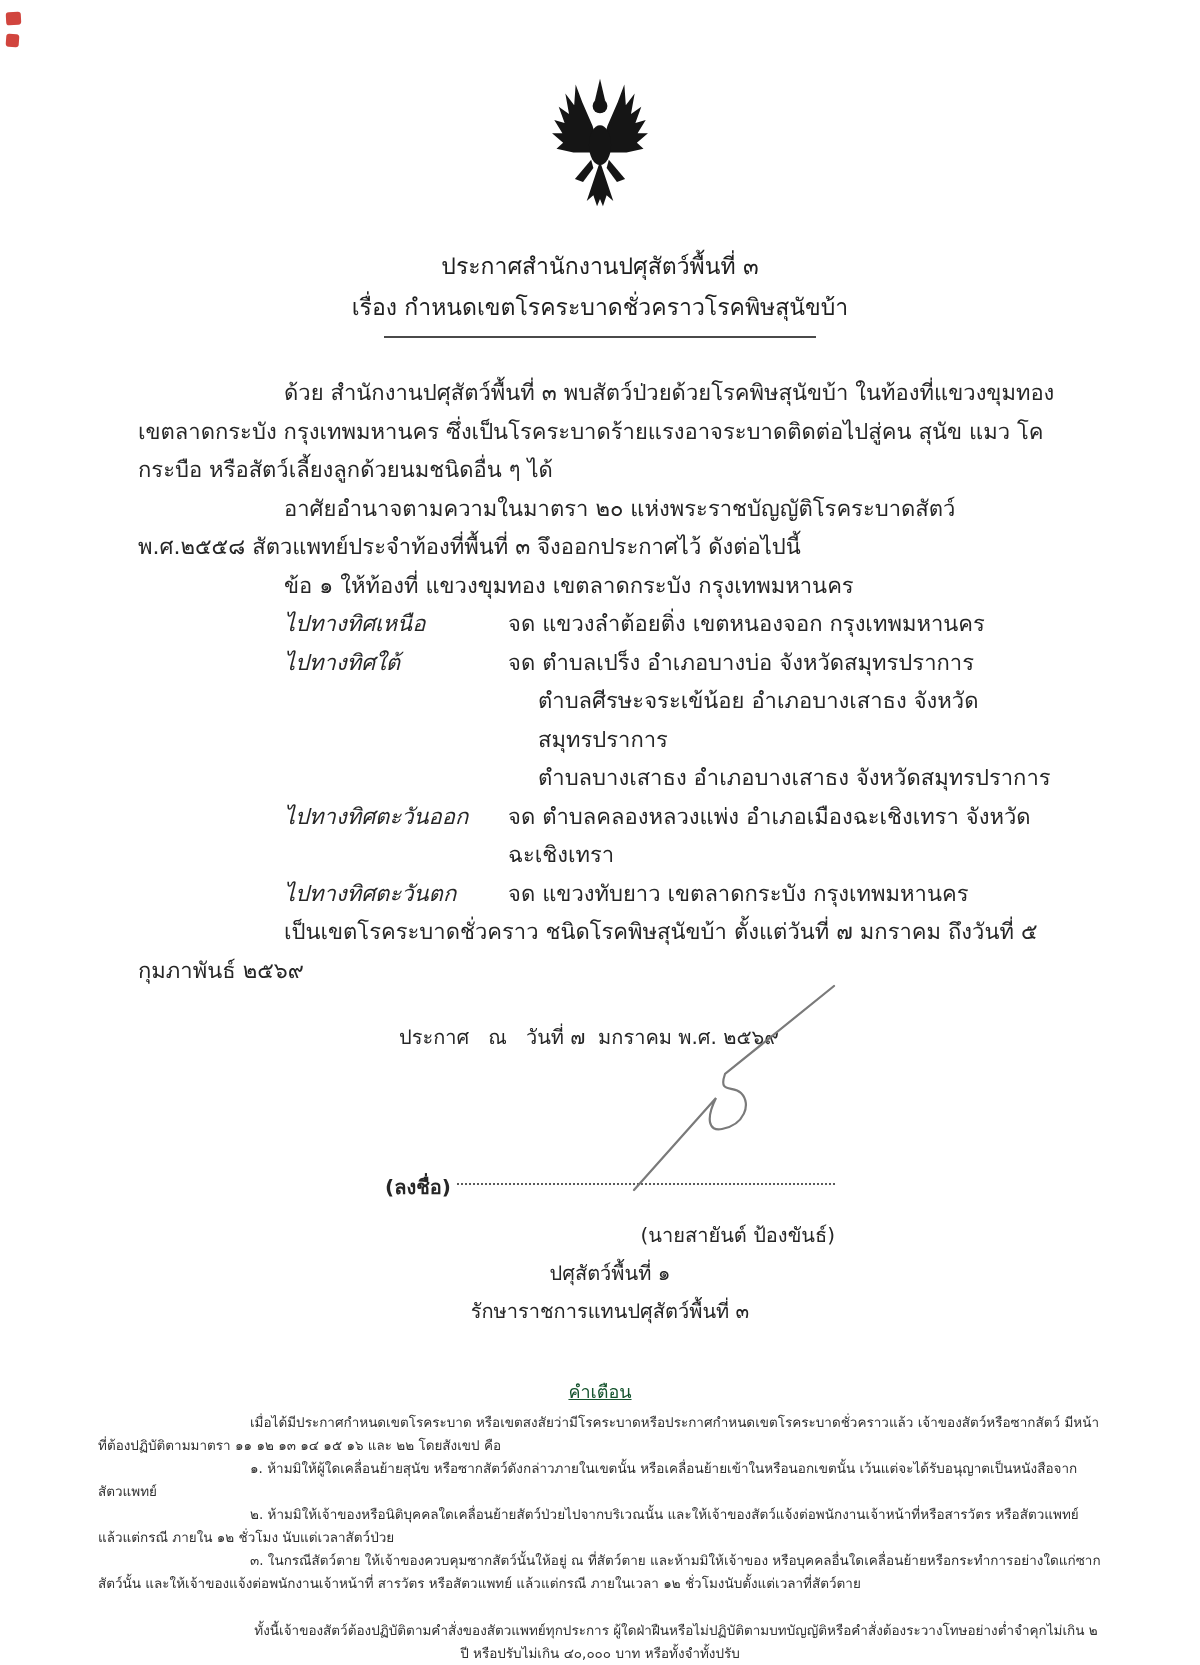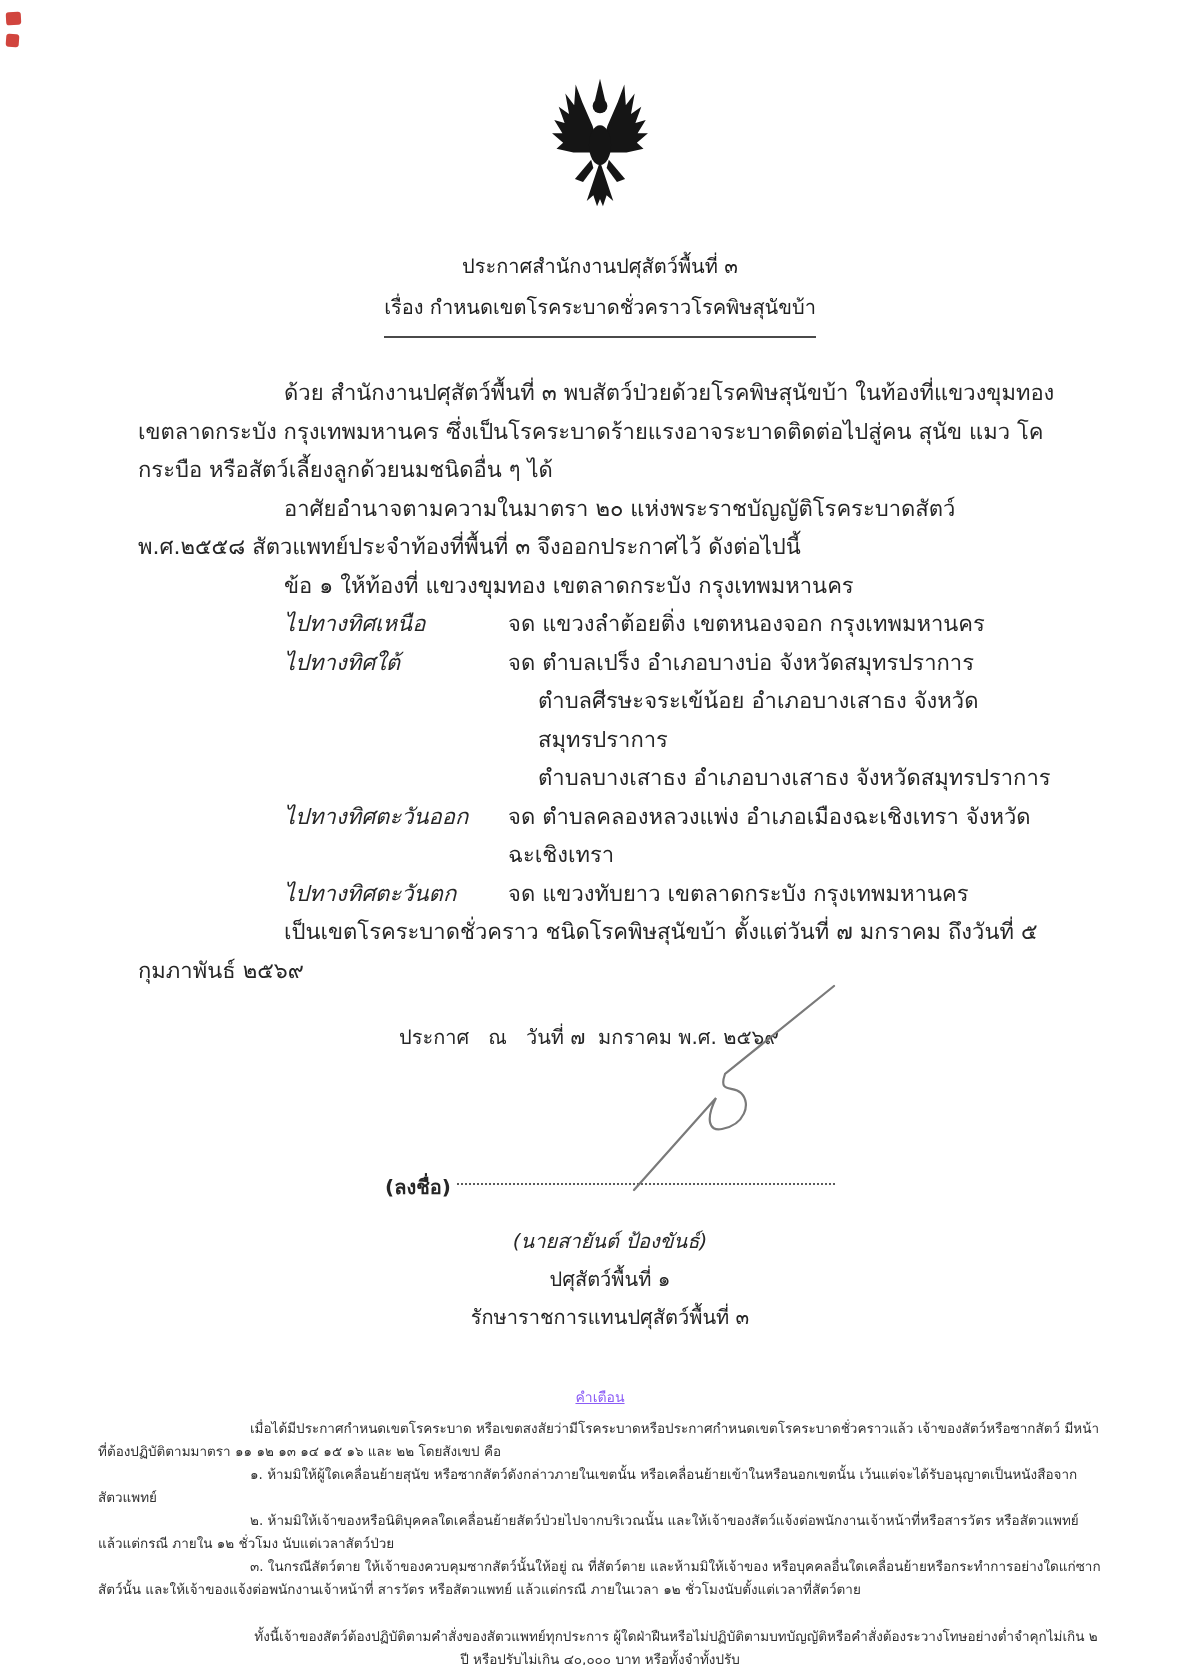--- a/index.html
+++ b/index.html
@@ -17,45 +17,45 @@
   .corner-marks .mark{
     display:block;width:15px;height:13px;margin-bottom:9px;
     background:#c9251c;border-radius:3px;opacity:.85;
     transform:rotate(-3deg);
   }
   .corner-marks .mark:last-child{transform:rotate(4deg);width:13px;}
 
   .emblem{display:block;margin:72px auto 0;width:118px;height:152px;}
   .emblem svg{width:100%;height:100%;}
 
-  .title{ text-align:center; font-size:20px; line-height:41px; margin-top:22px; color:#1f1f1f;}
+  .title{ text-align:center; font-size:23px; line-height:41px; margin-top:22px; color:#1f1f1f;}
   .title-rule{width:432px;margin:8px auto 0;border-top:2px solid #4a4a4a;height:0;}
 
   .bodytext{margin:36px 138px 11px;font-size:22px;line-height:38.5px;color:#262626;}
   .bodytext p{margin:0;}
   .indent{text-indent:146px;}
 
   .dir-table{margin-left:146px;}
   .dir-row{display:flex;}
   .dir-label{flex:none;width:224px;font-style:italic;}
   .dir-value{flex:1;}
   .dir-value.sub{padding-left:30px;}
 
   .sig-block{margin:28px 0 0 385px;width:450px;font-size:20px;line-height:38px;color:#262626;}
   .announce{padding-left:14px;margin-bottom:112px;white-space:pre-wrap;}
   .sign-row{display:flex;align-items:center;font-weight:bold;}
   .dotline{flex:1;border-bottom:2px dotted #5a5a5a;margin:0 0 7px 6px;height:0;}
-  .sig-name{text-align:center;margin-top:16px;font-style:italic;}
+  .sig-name{text-align:right;margin-top:10px;}
   .sig-pos{text-align:center;}
 
   .signature-svg{position:absolute;left:596px;top:978px;width:300px;height:220px;pointer-events:none;}
 
   .warning{margin:50px 98px 0;font-size:13.5px;line-height:23px;color:#303030;}
   .warning p{margin:0;text-indent:152px;}
-  .warn-head{text-align:center;text-decoration:underline;font-size:14px;margin-bottom:8px;color:#8b5cf6;}
+  .warn-head{text-align:center;text-decoration:underline;font-size:18px;margin-bottom:8px;color:#14532d;}
   .warn-final{margin-top:24px !important;text-align:center;}
 </style>
 </head>
 <body>
 
 <div class="page">
 
   <div class="corner-marks">
     <span class="mark"></span>
     <span class="mark"></span>

